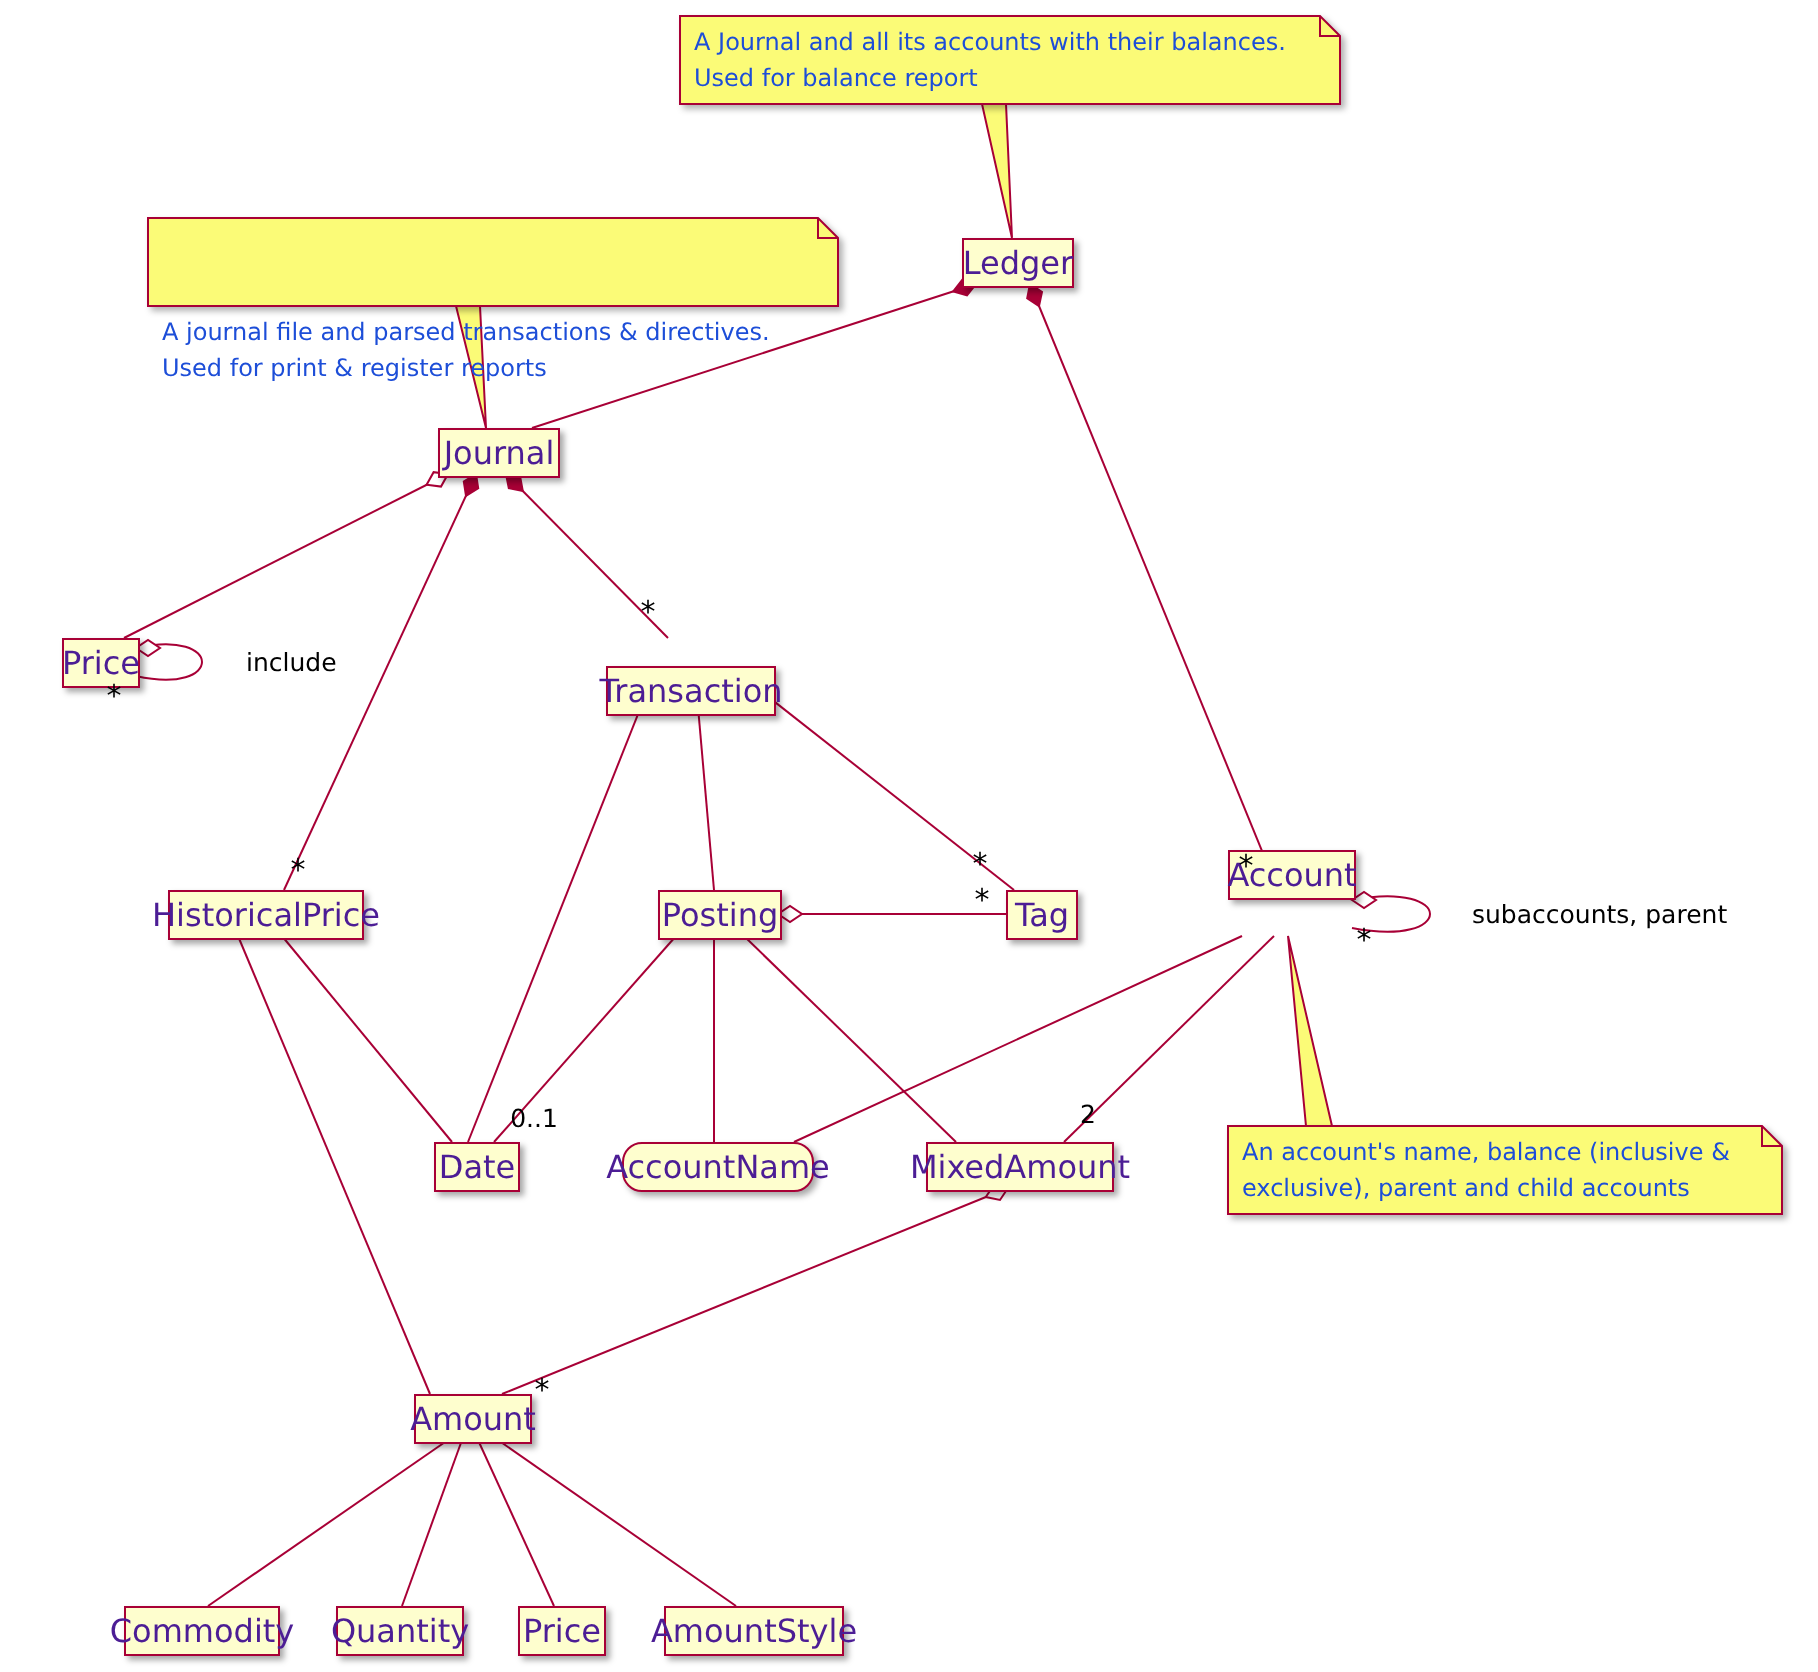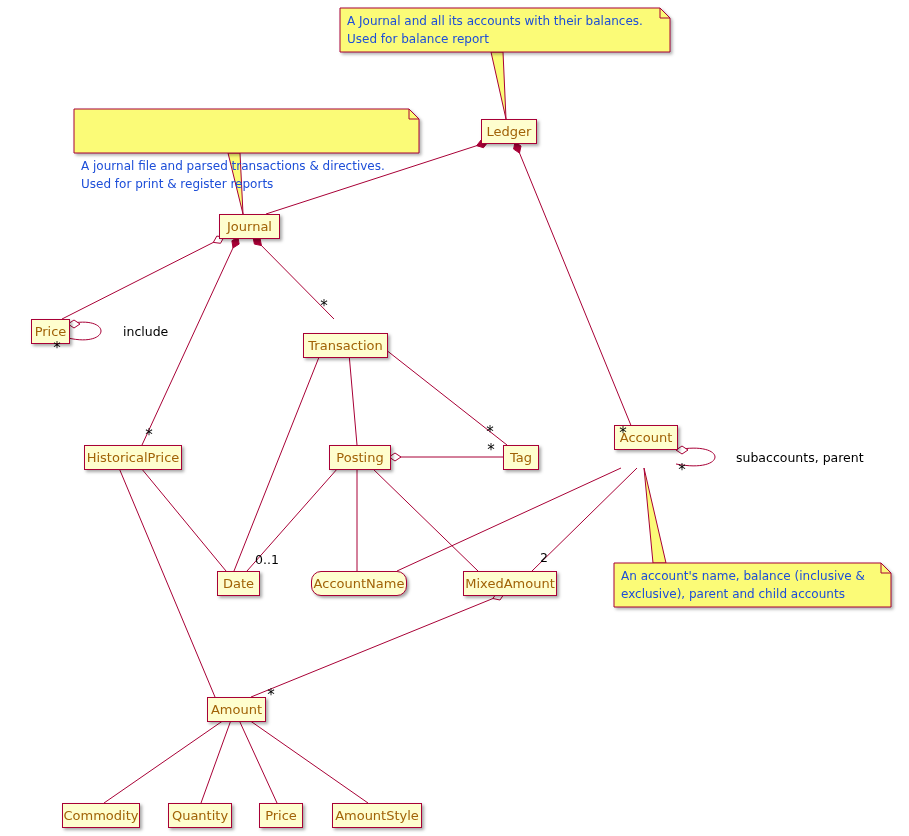--- a/index.html
+++ b/index.html
@@ -5,21 +5,21 @@
   html,body{margin:0;padding:0;background:#ffffff;}
   body{font-family:"DejaVu Sans","Liberation Sans",sans-serif;}
   .canvas{position:relative;width:909px;height:836px;background:#ffffff;overflow:hidden;}
   .canvas svg{position:absolute;left:0;top:0;}
   .layer{position:absolute;left:0;top:0;width:909px;height:836px;}
   .cnode{
     position:absolute;display:flex;align-items:center;justify-content:center;
     background:var(--node-fill,#FEFECE);
     border:1px solid var(--border,#A80036);
     box-shadow:2px 2px 3px rgba(0,0,0,0.35);
-    font-size:13px;color:#a16207;white-space:nowrap;
+    font-size:16px;color:#4c1d95;white-space:nowrap;
   }
   .ntext{position:absolute;font-size:12px;line-height:18px;color:#1d4ed8;white-space:nowrap;}
   .elabel{position:absolute;font-size:12.5px;color:#000;white-space:nowrap;}
 </style>
 </head>
 <body>
 
 <div class="canvas" style="--node-fill: #FEFECE; --border: #A80036;">
   <svg id="edge-layer" width="909" height="836" viewBox="0 0 909 836">
       <line x1="488" y1="142" x2="266" y2="214" stroke="#A80036" stroke-width="1"></line>

